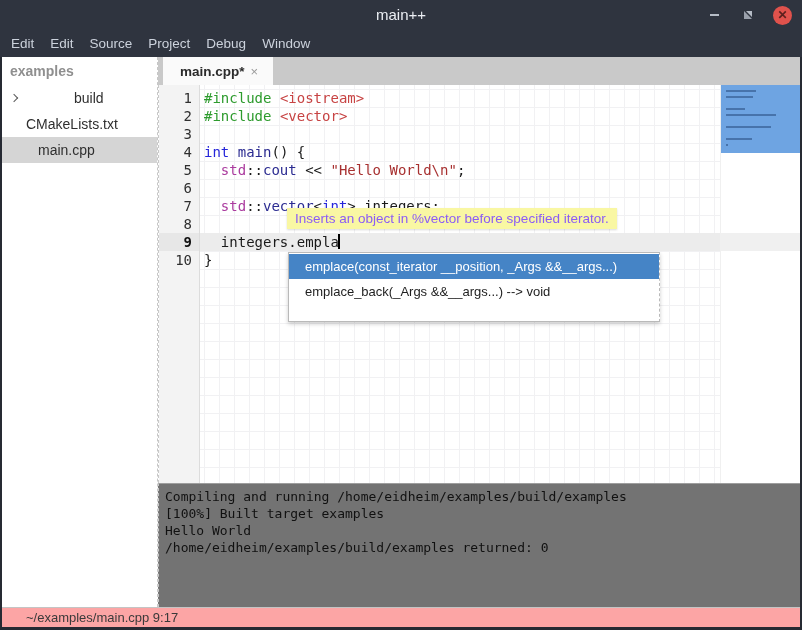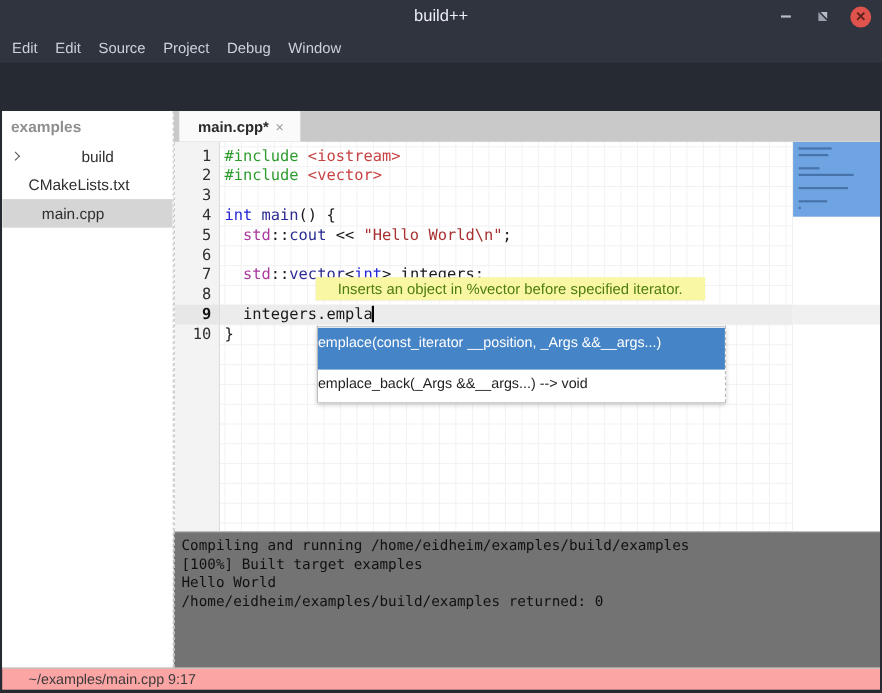--- a/index.html
+++ b/index.html
@@ -19,21 +19,21 @@
   .btn-close { width:19px; height:19px; border-radius:50%; background:var(--close-red,#e0524c);
                display:flex; align-items:center; justify-content:center;
                color:#5c201d; font-size:12px; font-weight:bold; line-height:1; }
 
   
   .menubar { position:absolute; top:30px; left:0; right:0; height:27px; background:#2f343f;
              display:flex; align-items:center; padding-left:3px; }
   .menu-item { color:#ccd2dc; font-size:13.5px; padding:4px 8px; }
 
   
-  .body { position:absolute; top:57px; left:2px; right:2px; bottom:23px; background:#fff; display:flex;margin-top:44px; }
+  .body { position:absolute; top:57px; left:2px; right:2px; bottom:23px; background:#fff; display:flex; }
 
   
   .sidebar { width:156px; background:#ffffff; border-right:1px dashed #c6c6c6; overflow:hidden; }
   .sidebar-header { height:28px; padding:6px 8px 2px 8px; color:#8f8f8f; font-weight:bold; font-size:14px; }
   .tree-item { height:26px; display:flex; align-items:center; font-size:14px; color:#2f2f2f; position:relative;gap:48px; }
   .tree-item.selected { background:#d5d5d5;padding-left:12px; }
   .chevron { display:inline-block; width:6px; height:6px; border-top:1.6px solid #5a5a5a; border-right:1.6px solid #5a5a5a;
              transform:rotate(45deg); margin-left:9px; margin-right:7px; flex:0 0 auto; }
   .tree-label { padding-left:24px; white-space:nowrap; }
   .tree-item.has-chevron .tree-label { padding-left:2px; }
@@ -77,48 +77,48 @@
   
   .minimap { position:absolute; top:0; right:0; width:80px; height:100%; background:#fff;
              border-left:1px solid #f0f0f0; }
   .minimap-currentline { position:absolute; top:148px; left:0; right:0; height:18px; background:#f0f0f0; }
   .minimap-viewport { position:absolute; top:0; left:0; right:0; height:68px;
                       background:var(--minimap-blue,#6ea4e2); padding:5px 0 0 5px; }
   .mini-bar { height:2px; margin-bottom:4px; background:rgba(25,55,105,0.45); }
 
   
   .doc-tooltip { position:absolute; top:123px; left:87px; background:var(--tooltip-yellow,#f9f7a3);
-                 color:#4d7c0f; font-size:13.5px; padding:3px 20px; white-space:nowrap; z-index:5;
+                 color:#8b5cf6; font-size:13.5px; padding:3px 8px; white-space:nowrap; z-index:5;
                  box-shadow:0 1px 2px rgba(0,0,0,0.15); }
 
   
   .autocomplete { position:absolute; top:167px; left:88px; width:372px; height:70px; background:#fff;
                   border:1px solid #b9b9b9; border-right-style:dashed; box-shadow:0 2px 4px rgba(0,0,0,0.2);
                   z-index:6; padding-top:1px; }
-  .ac-item { height:38px; line-height:25px; font-size:13px; color:#1e1e1e; padding:0 0; white-space:nowrap; overflow:hidden; }
+  .ac-item { height:25px; line-height:25px; font-size:13px; color:#1e1e1e; padding:0 16px; white-space:nowrap; overflow:hidden; }
   .ac-item.selected { background:var(--selection-blue,#4584c6); color:#fff; }
 
   
   .terminal { height:124px; background:#737373; border-top:1px solid #9e9e9e; border-left:1px dashed #c9c9c9;
               padding:4px 6px; overflow:hidden; }
   .term-line { font-family:"DejaVu Sans Mono", monospace; font-size:13px; line-height:17px;
                color:#111; white-space:pre; }
 
   
   .statusbar { position:absolute; left:2px; right:2px; bottom:3px; height:20px; background:#fca5a5;
                border-top:1px solid #c4c4c4; display:flex; align-items:center; padding-left:24px; }
   .status-text { font-size:13px; color:#3a3a3a; }
 </style>
 </head>
 <body>
 
 <div class="window">
 
   <div class="titlebar">
-    <div class="win-title">build++</div>
+    <div class="win-title">main++</div>
     <div class="win-buttons">
       <div class="btn-min">
         <span class="bar"></span>
       </div>
       <div class="btn-restore">
         <svg width="12" height="12" viewBox="0 0 12 12">
           <polygon points="2,10 10,10 2,2" fill="#9aa0ab"></polygon>
           <polygon points="4,2 10,2 10,8" fill="#b6bcc6"></polygon>
         </svg>
       </div>

